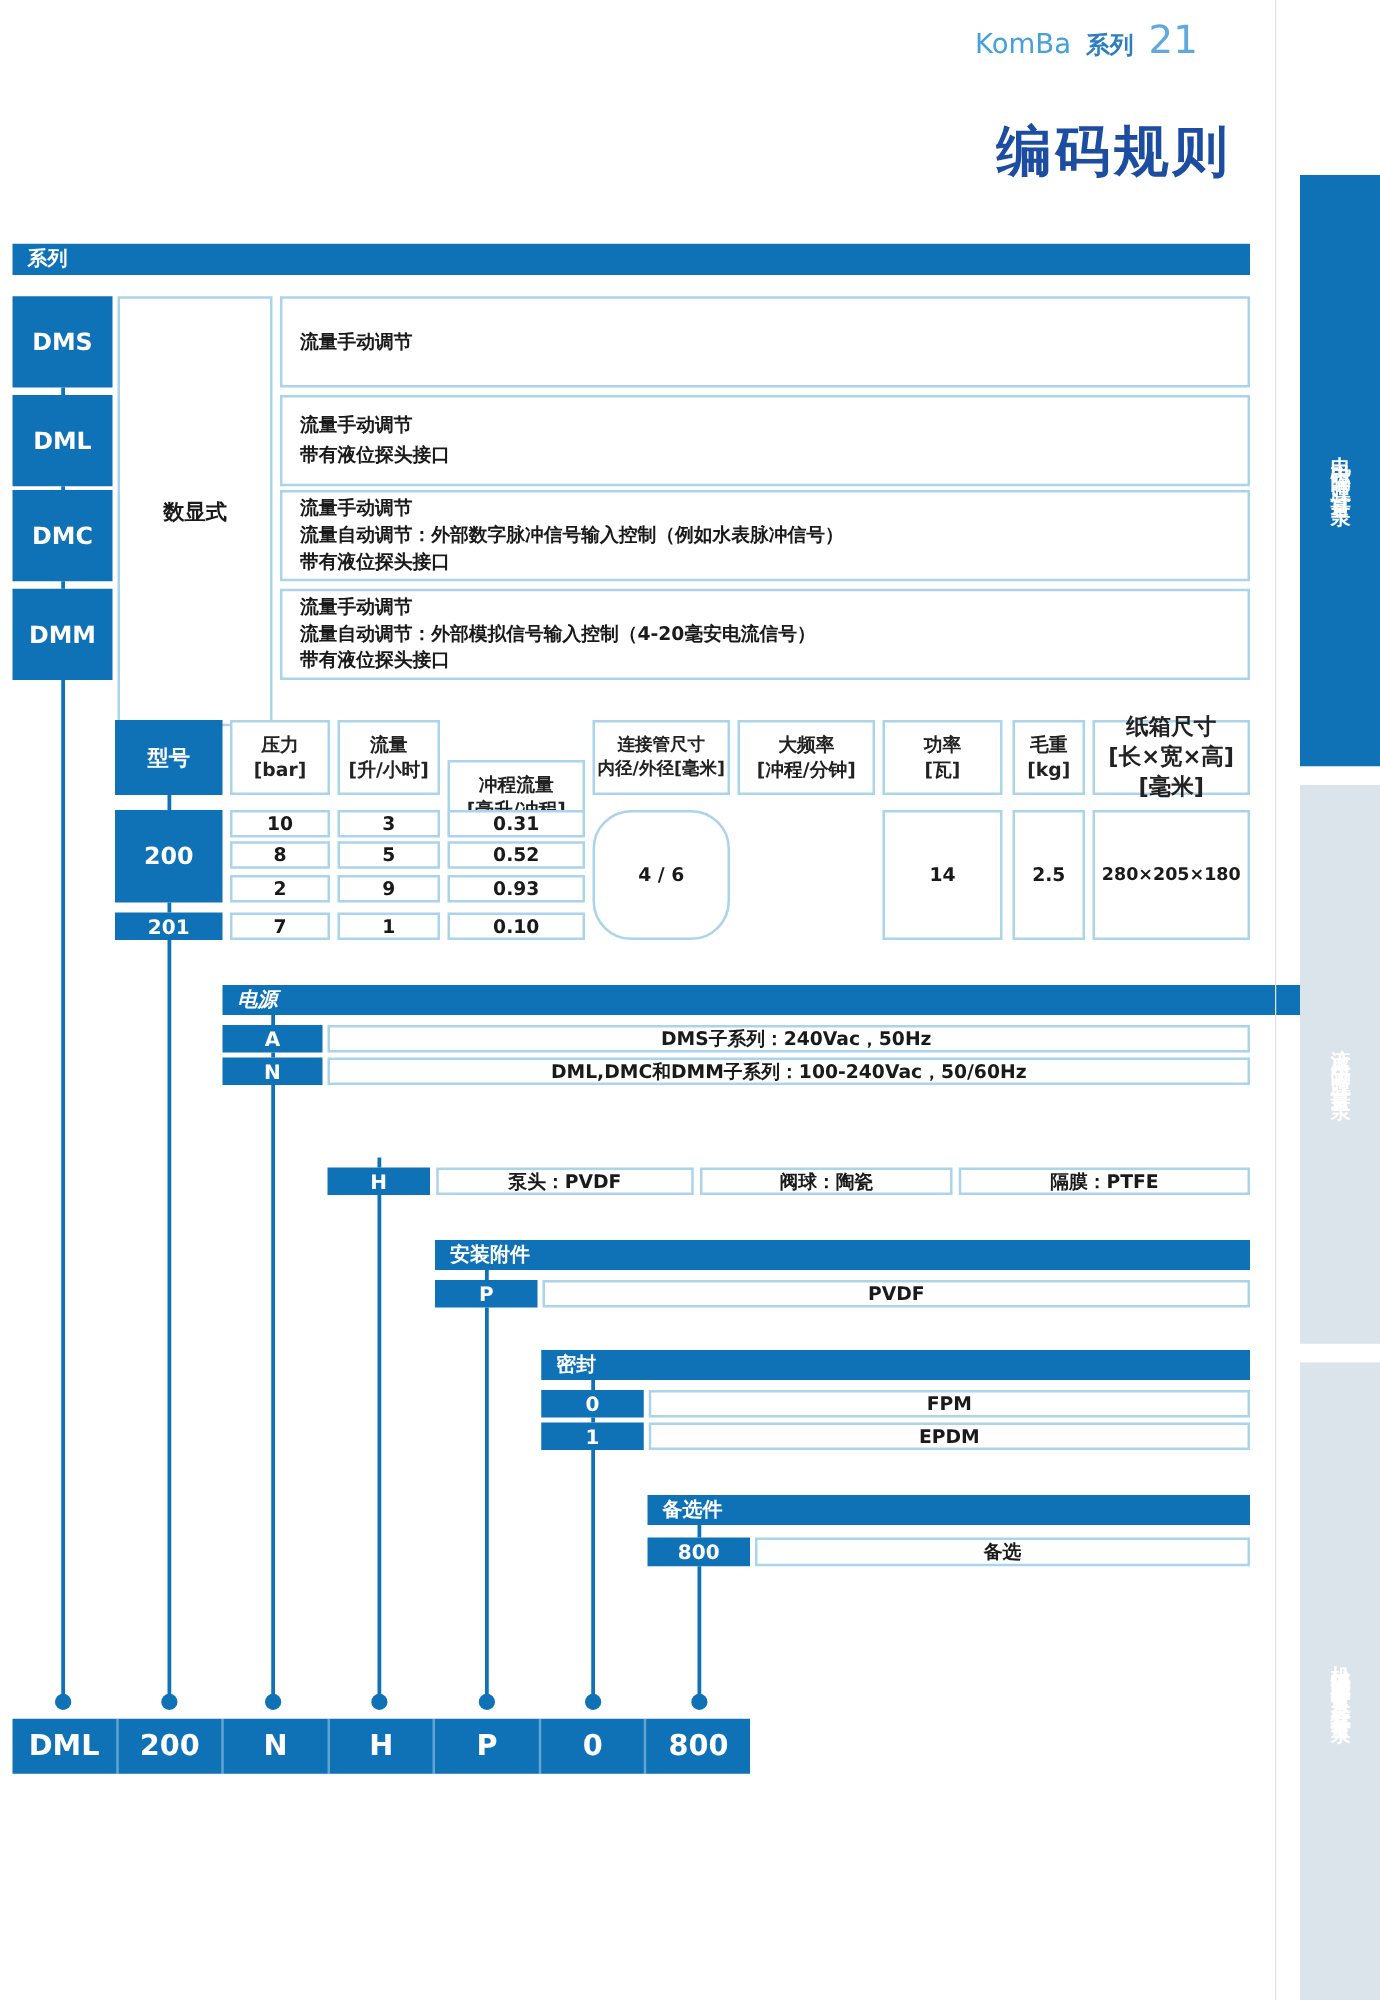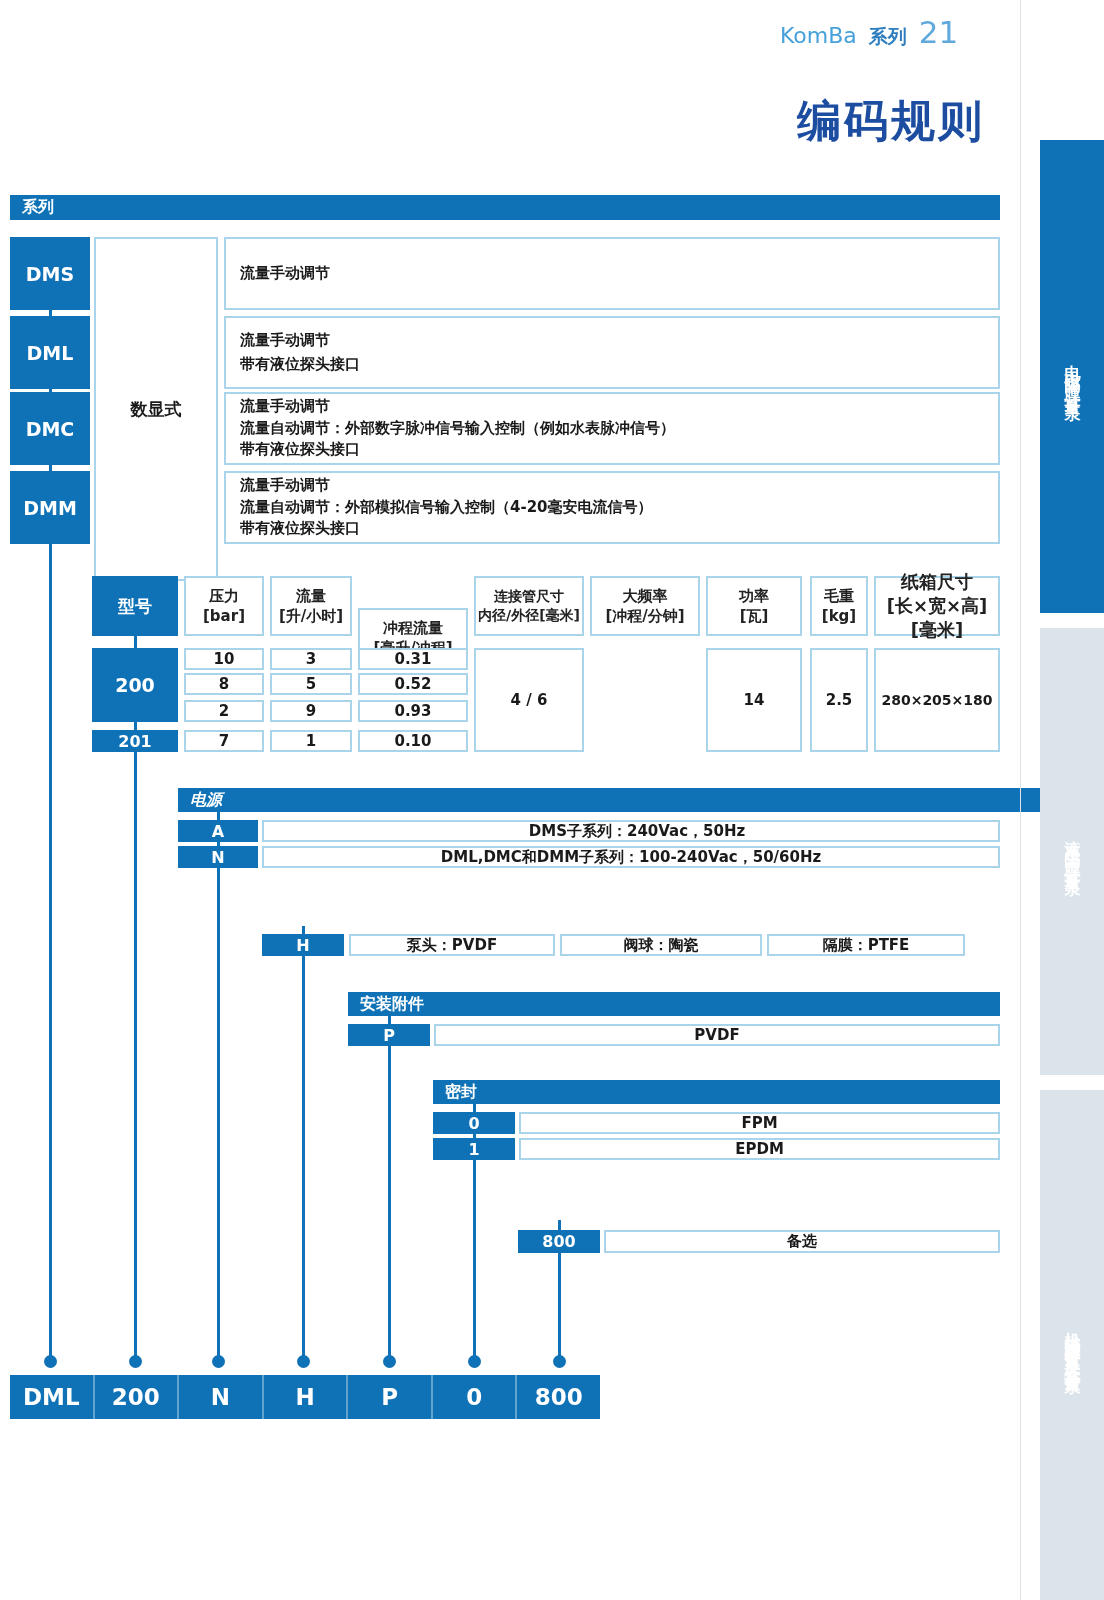--- a/index.html
+++ b/index.html
@@ -116,52 +116,53 @@
   <div class="abs valbox" style="left:270px;top:673px;width:82px;height:22px;">5</div>
   <div class="abs valbox" style="left:358px;top:673px;width:110px;height:22px;">0.52</div>
   <div class="abs valbox" style="left:184px;top:700px;width:80px;height:22px;">2</div>
   <div class="abs valbox" style="left:270px;top:700px;width:82px;height:22px;">9</div>
   <div class="abs valbox" style="left:358px;top:700px;width:110px;height:22px;">0.93</div>
 
   <div class="abs valbox" style="left:184px;top:730px;width:80px;height:22px;">7</div>
   <div class="abs valbox" style="left:270px;top:730px;width:82px;height:22px;">1</div>
   <div class="abs valbox" style="left:358px;top:730px;width:110px;height:22px;">0.10</div>
 
-  <div class="abs valbox" style="left:474px;top:648px;width:110px;height:104px;">4 / 6</div>
+  <div class="abs valbox" style="left:474px;top:648px;width:110px;height:104px;border-radius:31px;">4 / 6</div>
   <div class="abs valbox" style="left:706px;top:648px;width:96px;height:104px;">14</div>
   <div class="abs valbox" style="left:810px;top:648px;width:58px;height:104px;">2.5</div>
   <div class="abs valbox" style="left:874px;top:648px;width:126px;height:104px;font-size:14px;">280×205×180</div>
 
   <div class="abs hbar" style="left:178px;top:788px;width:878px;height:24px;font-style:italic;">电源</div>
   <div class="vline" style="left:216.5px;top:812px;height:8px;"></div>
   <div class="abs blue" style="left:178px;top:820px;width:80px;height:22px;font-size:16px;">A</div>
   <div class="abs valbox" style="left:262px;top:820px;width:738px;height:22px;padding-left:12px;">DMS子系列：240Vac，50Hz</div>
   <div class="vline" style="left:216.5px;top:842px;height:4px;"></div>
   <div class="abs blue" style="left:178px;top:846px;width:80px;height:22px;font-size:16px;">N</div>
   <div class="abs valbox" style="left:262px;top:846px;width:738px;height:22px;">DML,DMC和DMM子系列：100-240Vac，50/60Hz</div>
 
   <div class="vline" style="left:301.5px;top:926px;height:8px;"></div>
   <div class="abs blue" style="left:262px;top:934px;width:82px;height:22px;font-size:16px;">H</div>
   <div class="abs valbox" style="left:349px;top:934px;width:206px;height:22px;">泵头：PVDF</div>
   <div class="abs valbox" style="left:560px;top:934px;width:202px;height:22px;">阀球：陶瓷</div>
-  <div class="abs valbox" style="left:767px;top:934px;width:198px;height:22px;">隔膜：PTFE</div>
+  <div class="abs valbox" style="left:767px;top:934px;width:233px;height:22px;">隔膜：PTFE</div>
 
   <div class="abs hbar" style="left:348px;top:992px;width:652px;height:24px;">安装附件</div>
   <div class="vline" style="left:387.5px;top:1016px;height:8px;"></div>
   <div class="abs blue" style="left:348px;top:1024px;width:82px;height:22px;font-size:16px;">P</div>
   <div class="abs valbox" style="left:434px;top:1024px;width:566px;height:22px;">PVDF</div>
 
   <div class="abs hbar" style="left:433px;top:1080px;width:567px;height:24px;">密封</div>
   <div class="vline" style="left:472.5px;top:1104px;height:8px;"></div>
   <div class="abs blue" style="left:433px;top:1112px;width:82px;height:22px;font-size:16px;">0</div>
   <div class="abs valbox" style="left:519px;top:1112px;width:481px;height:22px;">FPM</div>
   <div class="vline" style="left:472.5px;top:1134px;height:4px;"></div>
   <div class="abs blue" style="left:433px;top:1138px;width:82px;height:22px;font-size:16px;">1</div>
   <div class="abs valbox" style="left:519px;top:1138px;width:481px;height:22px;">EPDM</div>
 
+  <div class="abs hbar" style="left:518px;top:1196px;width:482px;height:24px;">备选件</div>
   <div class="vline" style="left:557.5px;top:1220px;height:10px;"></div>
   <div class="abs blue" style="left:518px;top:1230px;width:82px;height:23px;font-size:16px;">800</div>
   <div class="abs valbox" style="left:604px;top:1230px;width:396px;height:23px;">备选</div>
 
   <div class="vline" style="left:48.5px;top:544px;height:816px;"></div>
   <div class="vline" style="left:133.5px;top:752px;height:608px;"></div>
   <div class="vline" style="left:216.5px;top:868px;height:492px;"></div>
   <div class="vline" style="left:301.5px;top:956px;height:404px;"></div>
   <div class="vline" style="left:387.5px;top:1046px;height:314px;"></div>
   <div class="vline" style="left:472.5px;top:1160px;height:200px;"></div>

